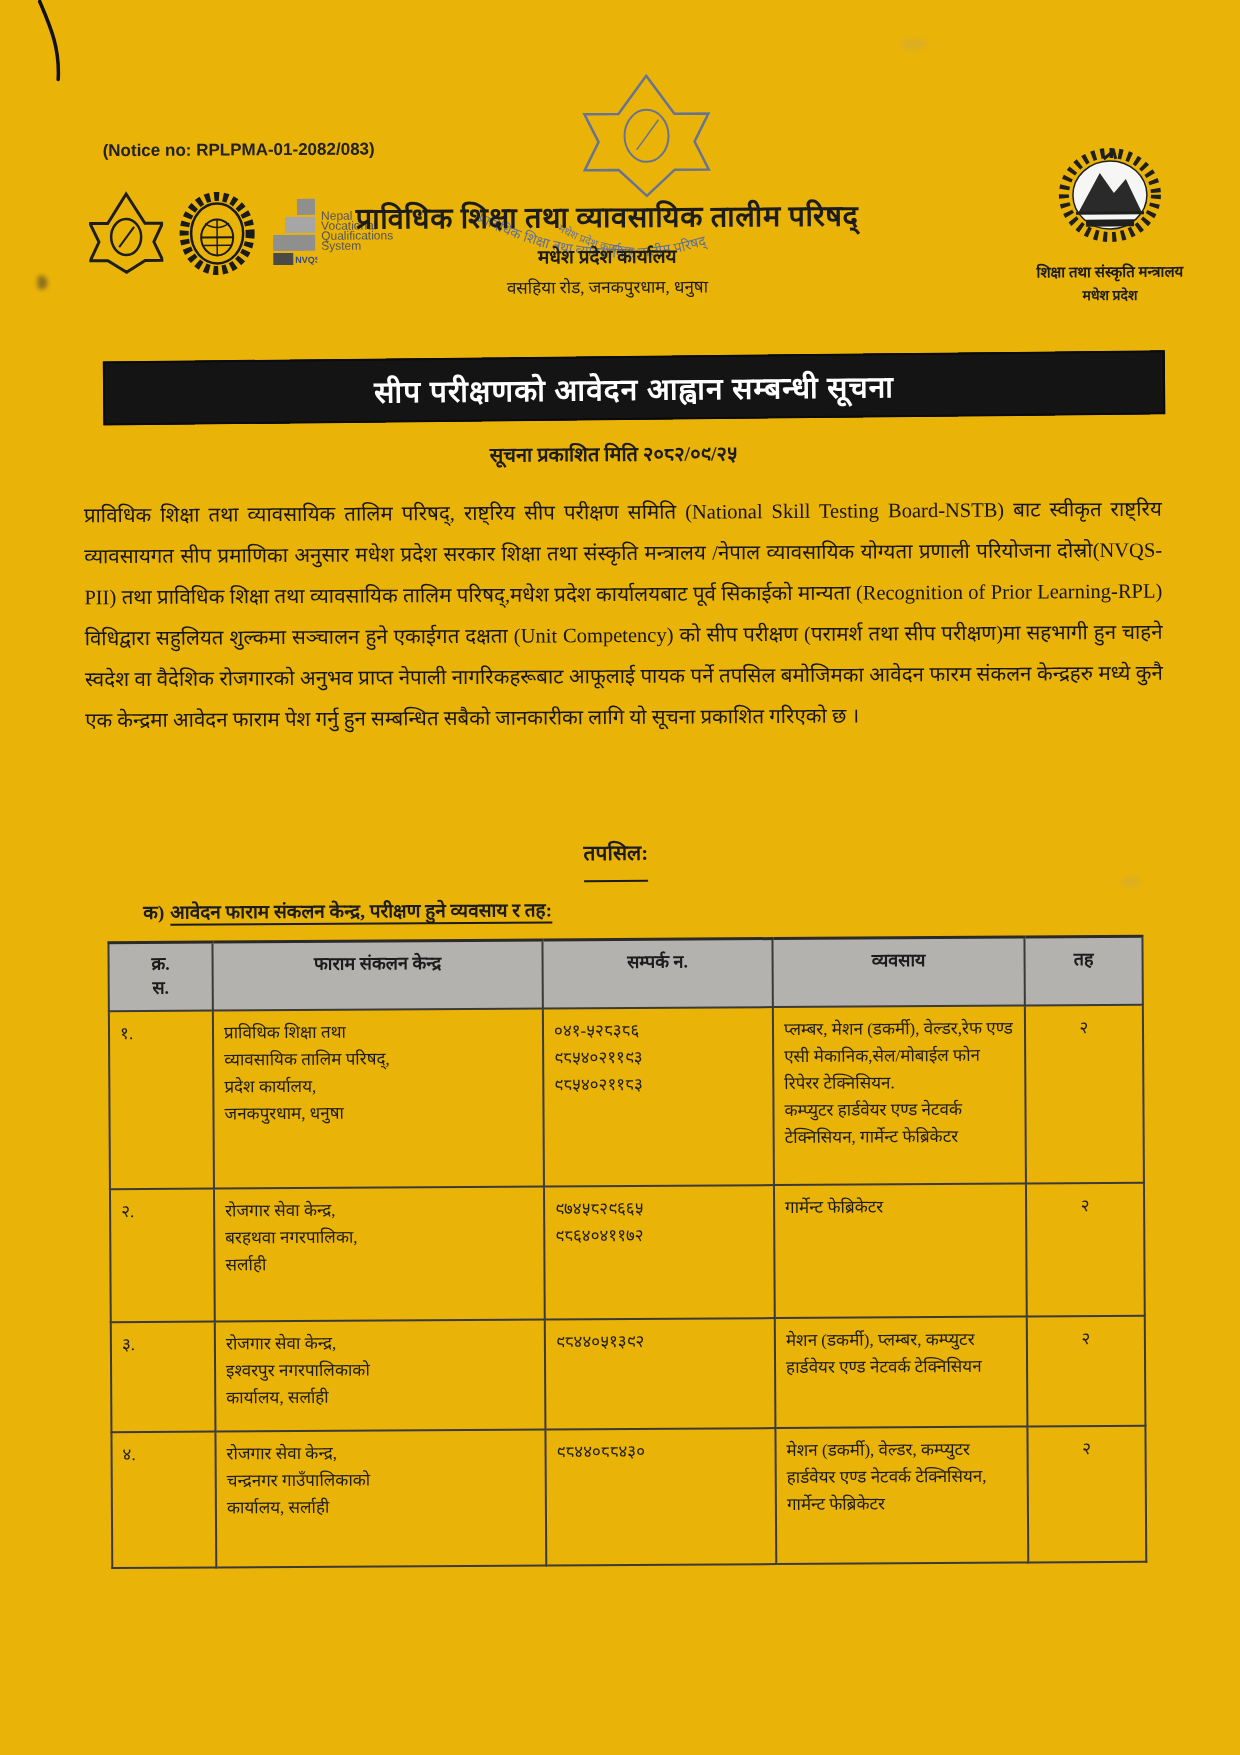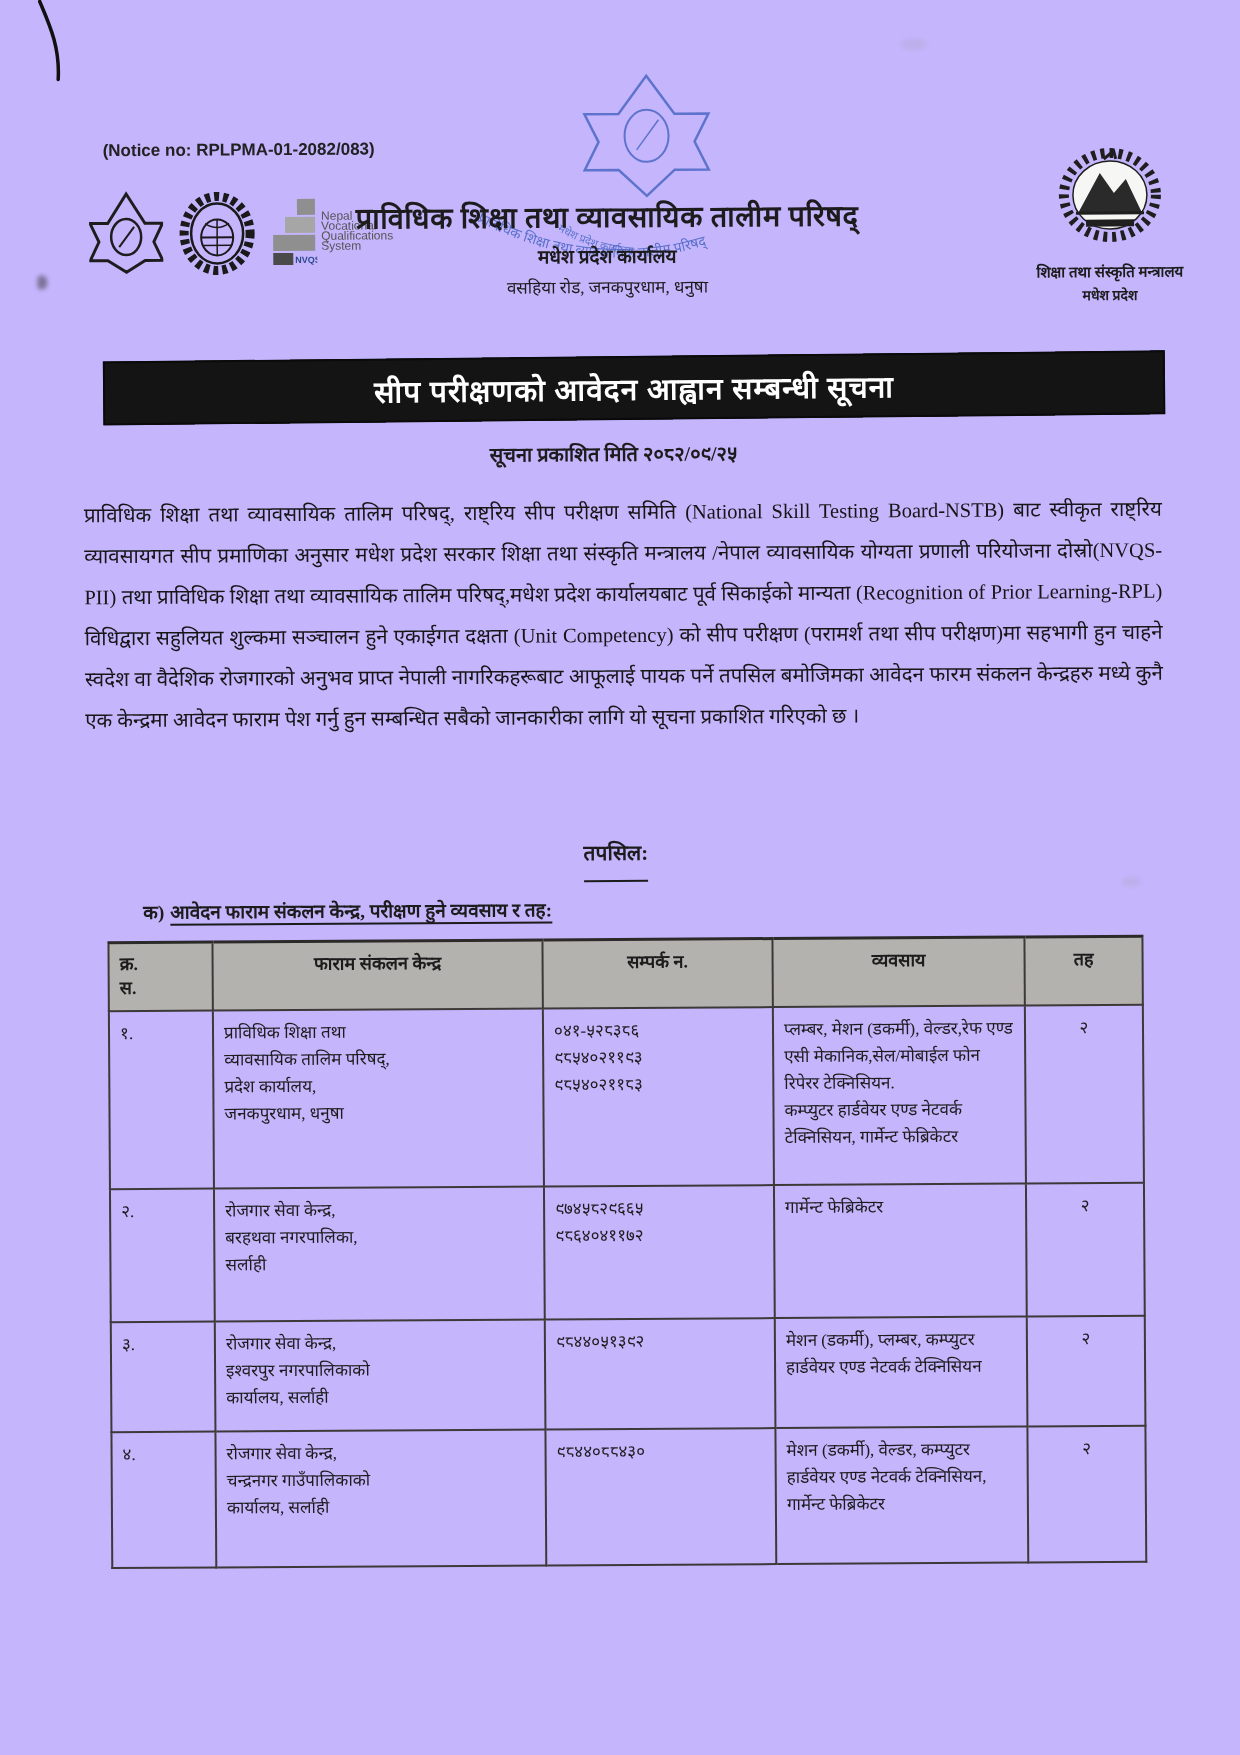--- a/index.html
+++ b/index.html
@@ -9,21 +9,21 @@
     --banner-bg:#141414;
     --thead-bg:#b4b2af;
     --stamp:#4060bd;
   }
   *{margin:0;padding:0;box-sizing:border-box;}
   html,body{background:#e8e8e8;}
   #page{
     position:relative;
     width:1240px;height:1755px;
     margin:0 auto;
-    background:#c4b5fd;
+    background:#eab308;
     overflow:hidden;
     font-family:var(--serif);
     color:var(--ink);
   }
   #tilt{position:absolute;inset:0;transform:rotate(-0.35deg);transform-origin:50% 40%;}
 
   
   .pen-stroke{position:absolute;left:28px;top:-4px;width:60px;height:84px;}
 
   
@@ -91,21 +91,21 @@
     line-height:27px;
     white-space:pre-line;
   }
   table.centres thead th{
     background:var(--thead-bg);
     font-weight:bold;font-size:18px;
     text-align:center;vertical-align:top;
     border-top:3px solid #2b2a28;
     height:68px;
   }
-  table.centres thead th.sn{text-align:left;line-height:24px;}
+  table.centres thead th.sn{text-align:center;line-height:24px;}
   td.sn{text-align:left;padding-left:14px;}
   td.level{text-align:center;}
   tr.r1 td{height:178px;}
   tr.r2 td{height:133px;}
   tr.r3 td{height:110px;}
   tr.r4 td{height:136px;}
 
   
   .smudge{position:absolute;border-radius:50%;background:#9a9a9a;opacity:.18;filter:blur(2px);}
 </style>

